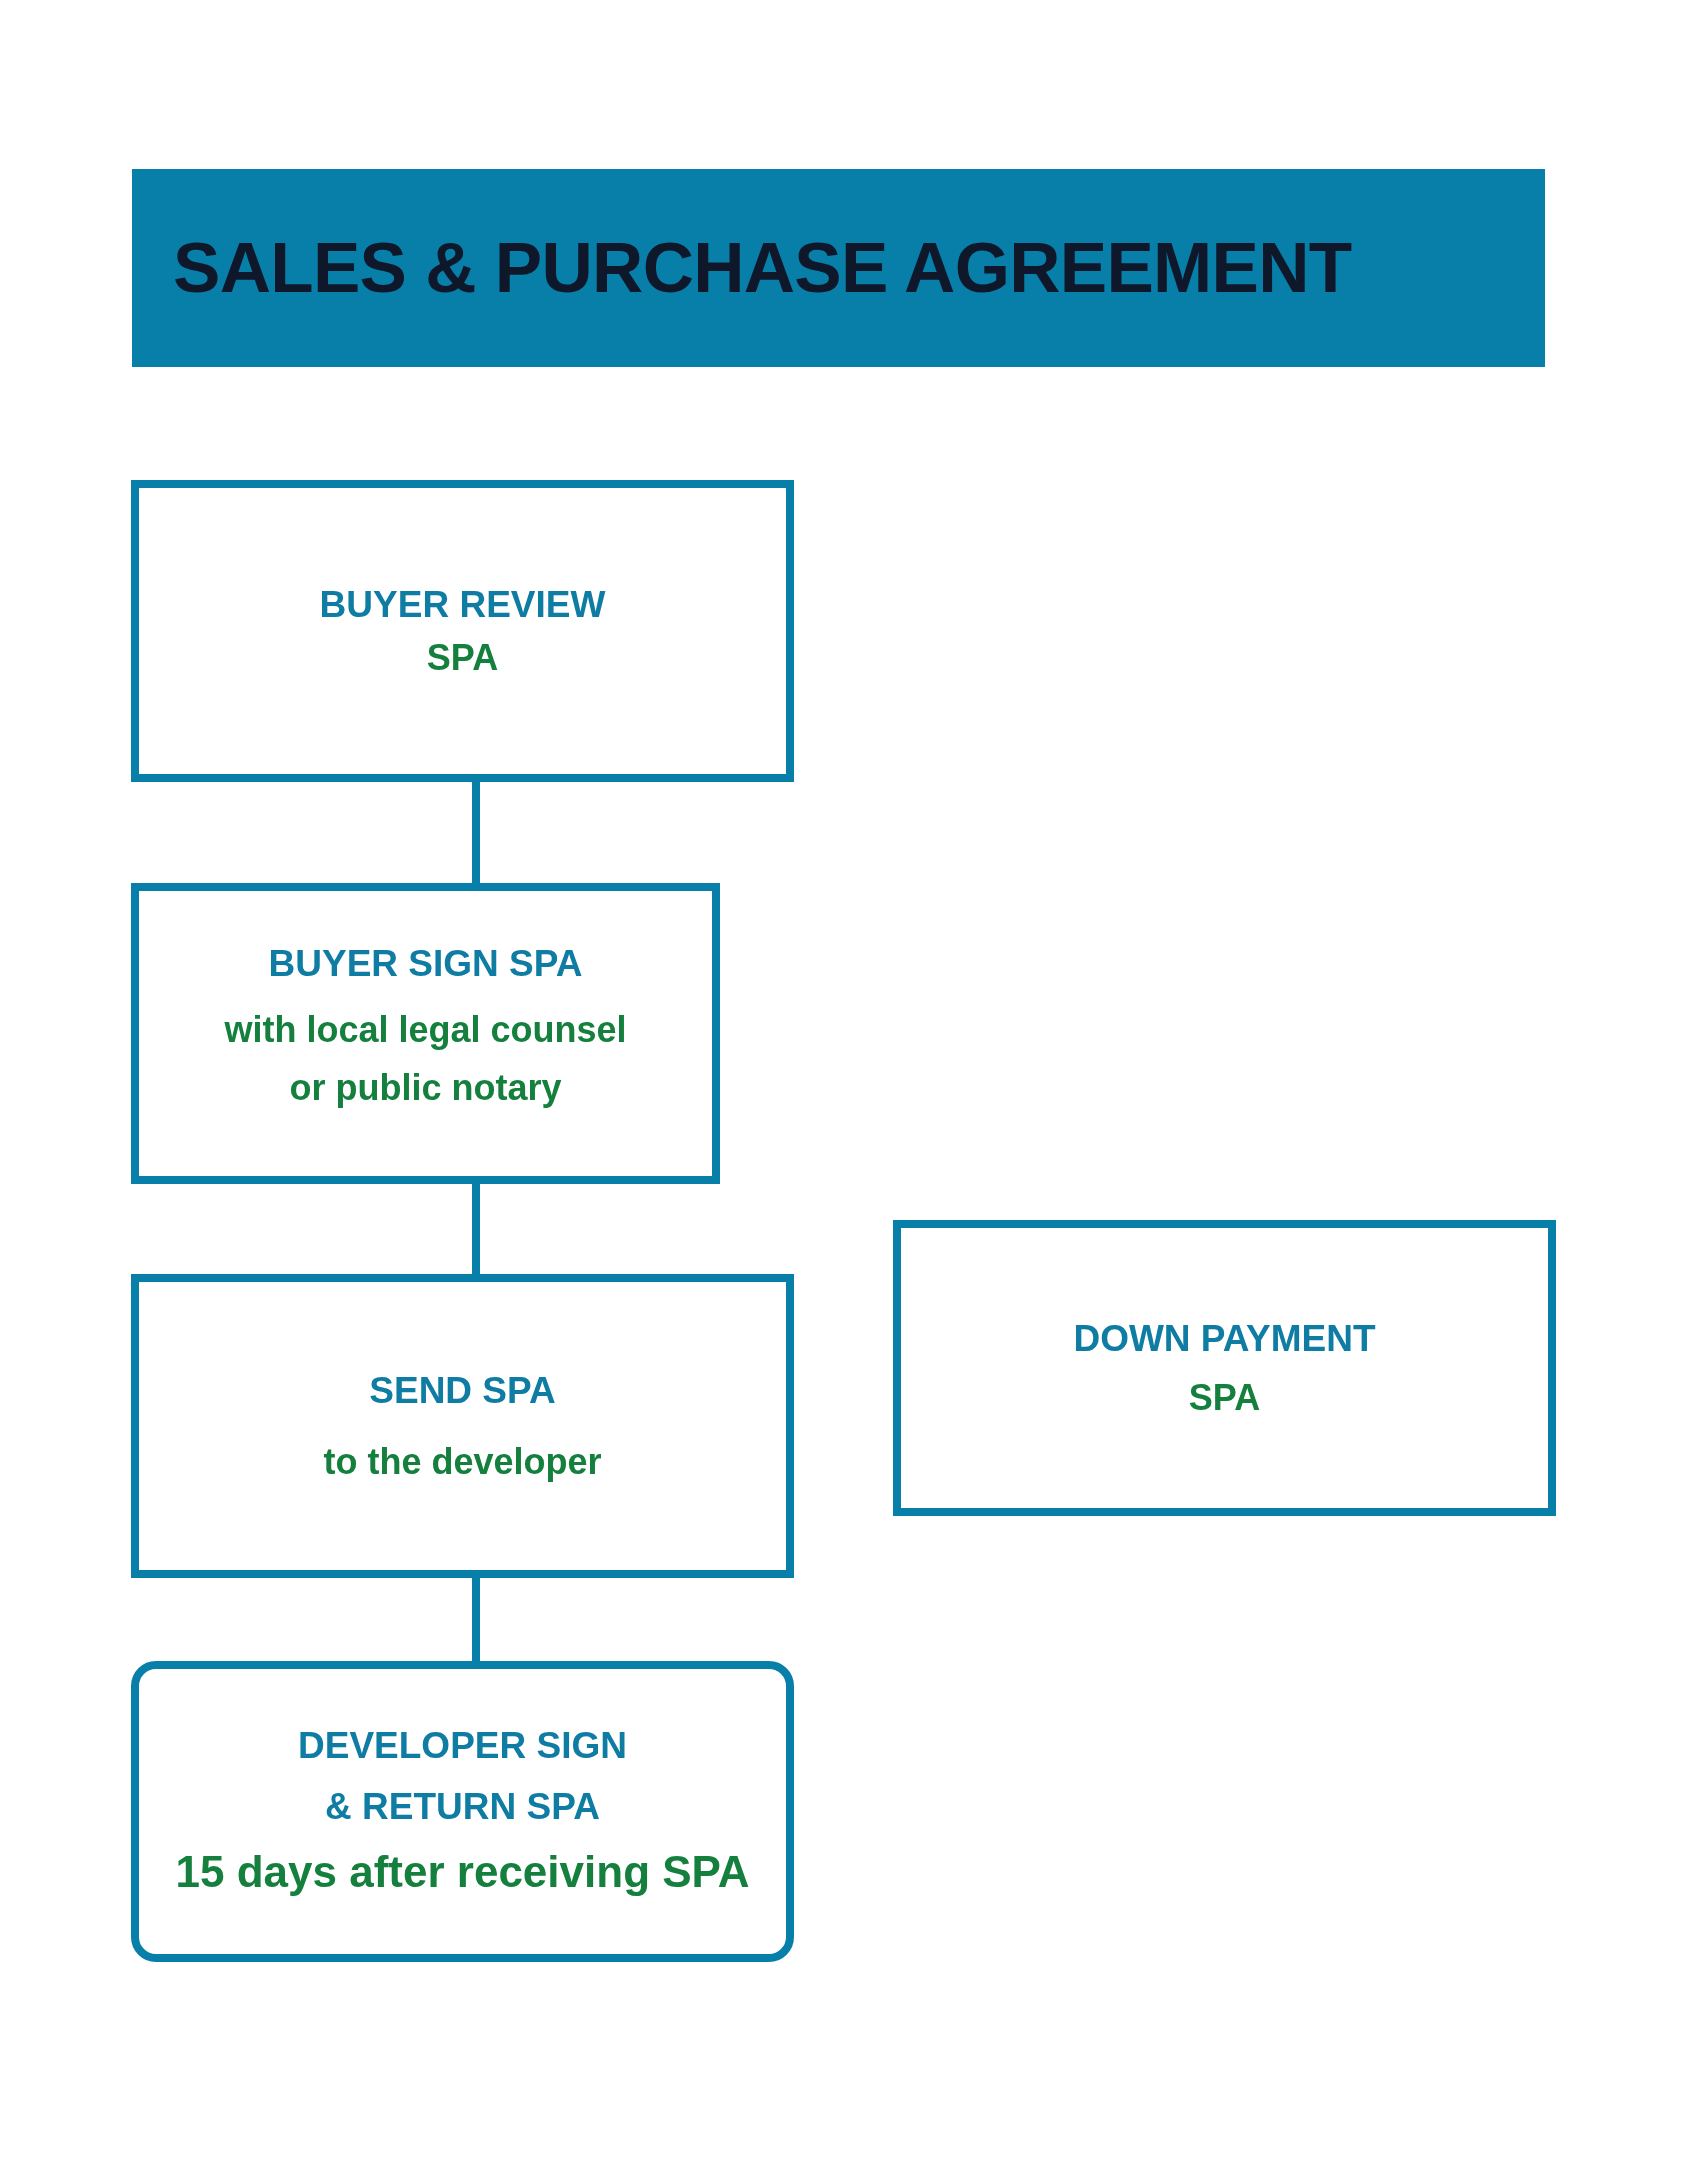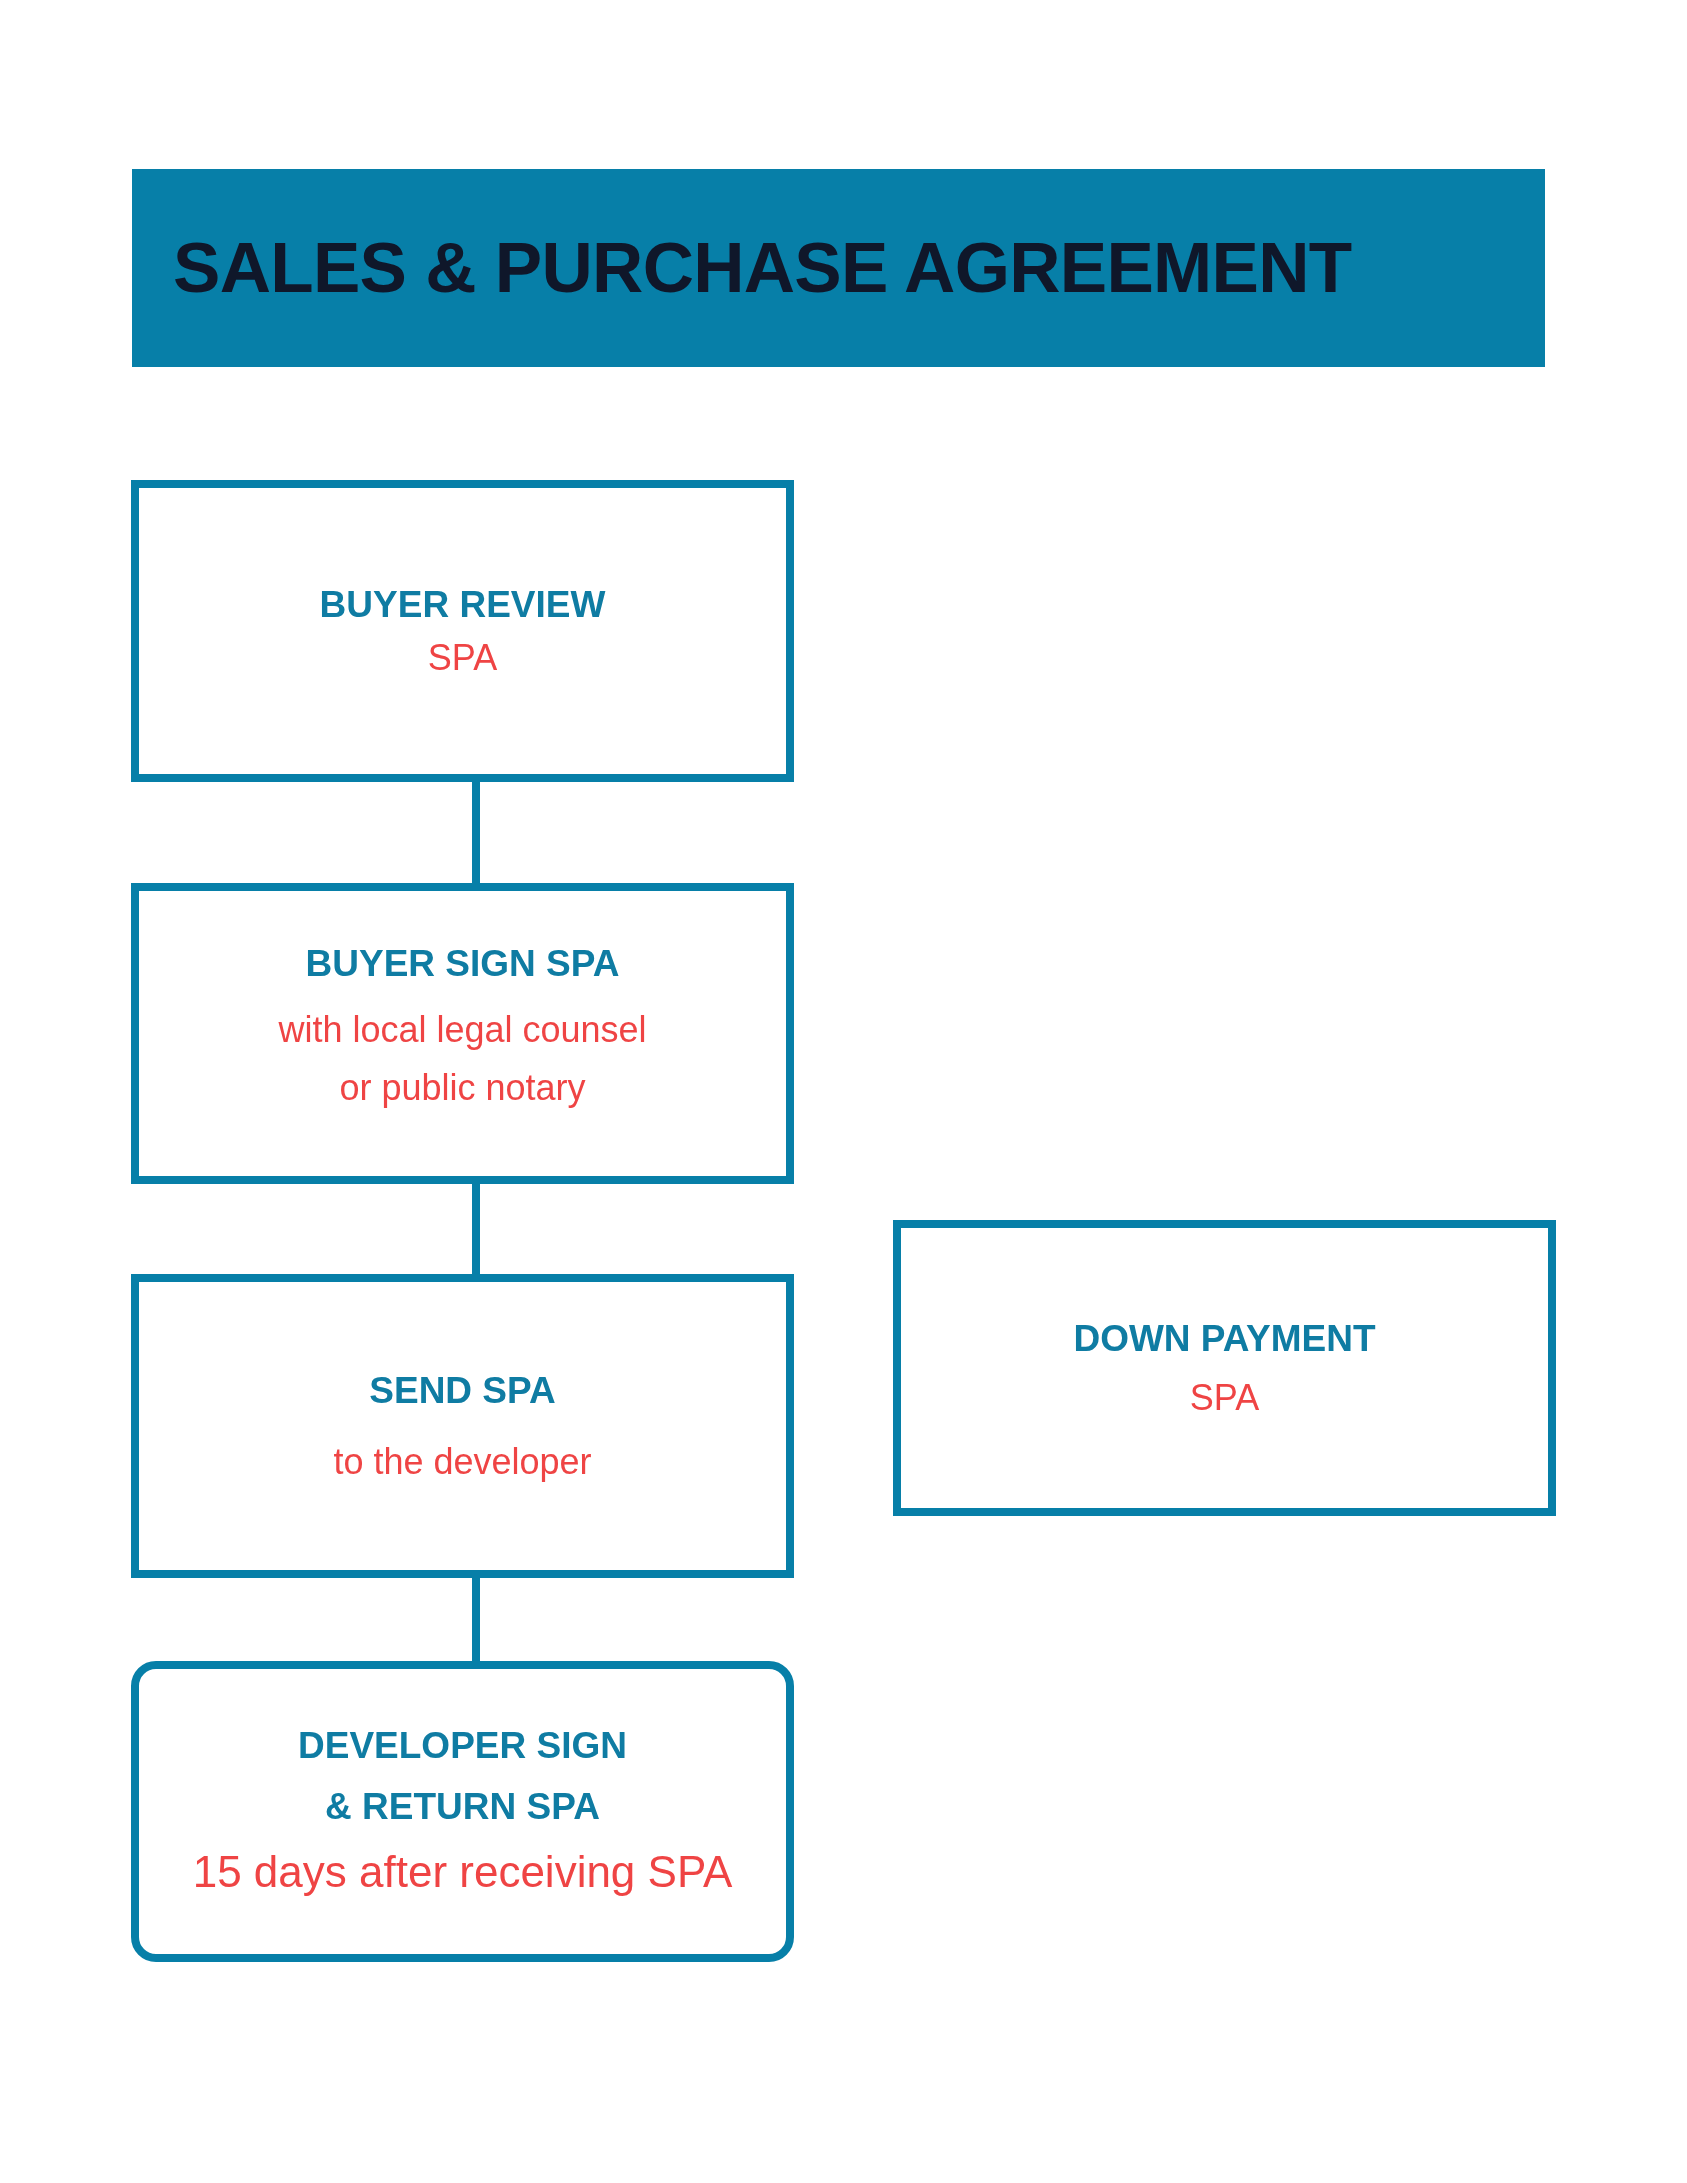--- a/index.html
+++ b/index.html
@@ -58,34 +58,34 @@
   .box-heading {
     color: #0F7CA3;
     font-family: "Liberation Sans", sans-serif;
     font-weight: bold;
     font-size: 37px;
     line-height: 1.18;
     letter-spacing: 0px;
     white-space: nowrap;
   }
   .box-sub {
-    color: #ef4444;
+    color: #15803d;
     font-family: "Liberation Sans", sans-serif;
-    font-weight: normal;
+    font-weight: bold;
     font-size: 36px;
     line-height: 1.20;
     white-space: nowrap;
   }
   .box-sub.small {
     font-size: 44px;
   }
 
   
   #box-buyer-review   { left: 131px; top: 480px;  width: 663px; height: 302px; }
-  #box-buyer-sign     { left: 131px; top: 883px; width: 663px; height: 301px; }
+  #box-buyer-sign     { left: 131px; top: 883px; width: 589px; height: 301px; }
   #box-send-spa       { left: 131px; top: 1274px; width: 663px; height: 304px; }
   #box-developer-sign { left: 131px; top: 1661px; width: 663px; height: 301px; border-radius: 25px; }
   #box-down-payment   { left: 893px; top: 1220px; width: 663px; height: 296px; }
 
   
   #box-buyer-review .box-heading { margin-bottom: 9.3px; }
   #box-buyer-sign .box-heading   { margin-bottom: 22.5px; }
   #box-buyer-sign .box-sub       { margin-bottom: 14.6px; }
   #box-buyer-sign .box-sub:last-child { margin-bottom: 16px; }
   #box-send-spa .box-heading     { margin-bottom: 28px; text-align: right; }

